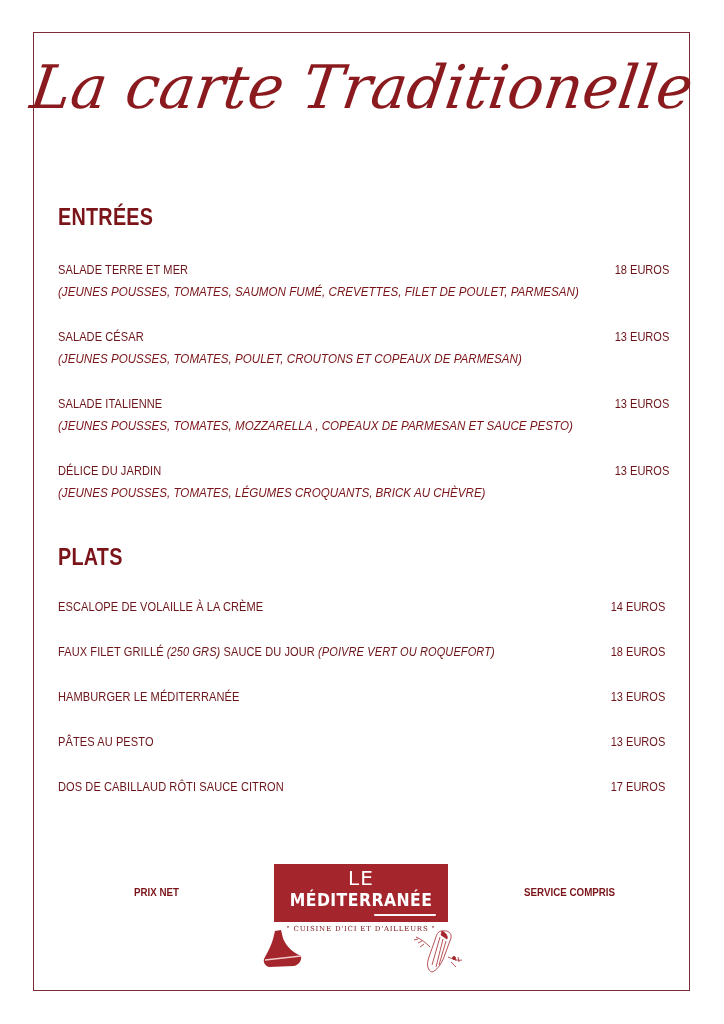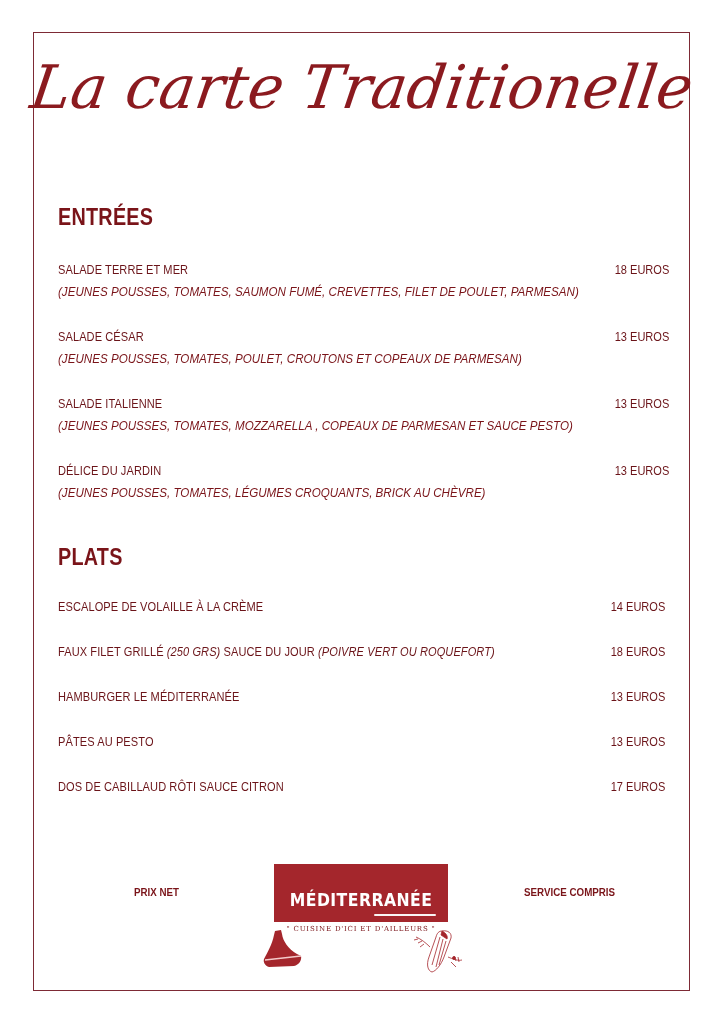--- a/index.html
+++ b/index.html
@@ -147,20 +147,21 @@
     <div class="item-name" style="top:779px;">DOS DE CABILLAUD RÔTI SAUCE CITRON</div>
     <div class="item-price" style="top:779px;">17 EUROS</div>
   </div>
 </section>
 
 <footer>
   <div class="footer-note" style="left:130px;">PRIX NET</div>
   <div class="footer-note" style="left:516px;">SERVICE COMPRIS</div>
 
   <div class="logo-box">
+    <div class="logo-le">LE</div>
     <div class="logo-name">MÉDITERRANÉE</div>
     <div class="logo-underline"></div>
   </div>
   <div class="logo-tagline">" CUISINE D'ICI ET D'AILLEURS "</div>
 
   <svg class="tajine-icon" viewBox="0 0 45 40">
     <path d="M14 2 L20 1 L21 5 C22 12 27 20 36 25 L40 27 C41 31 38 36 33 37 L8 38 C4 37 2 33 3 30 C6 24 11 16 13 6 Z" fill="#a4262c"></path>
     <path d="M4 31 L40 27" stroke="#f4c9c9" stroke-width="1.4" fill="none"></path>
   </svg>
 

